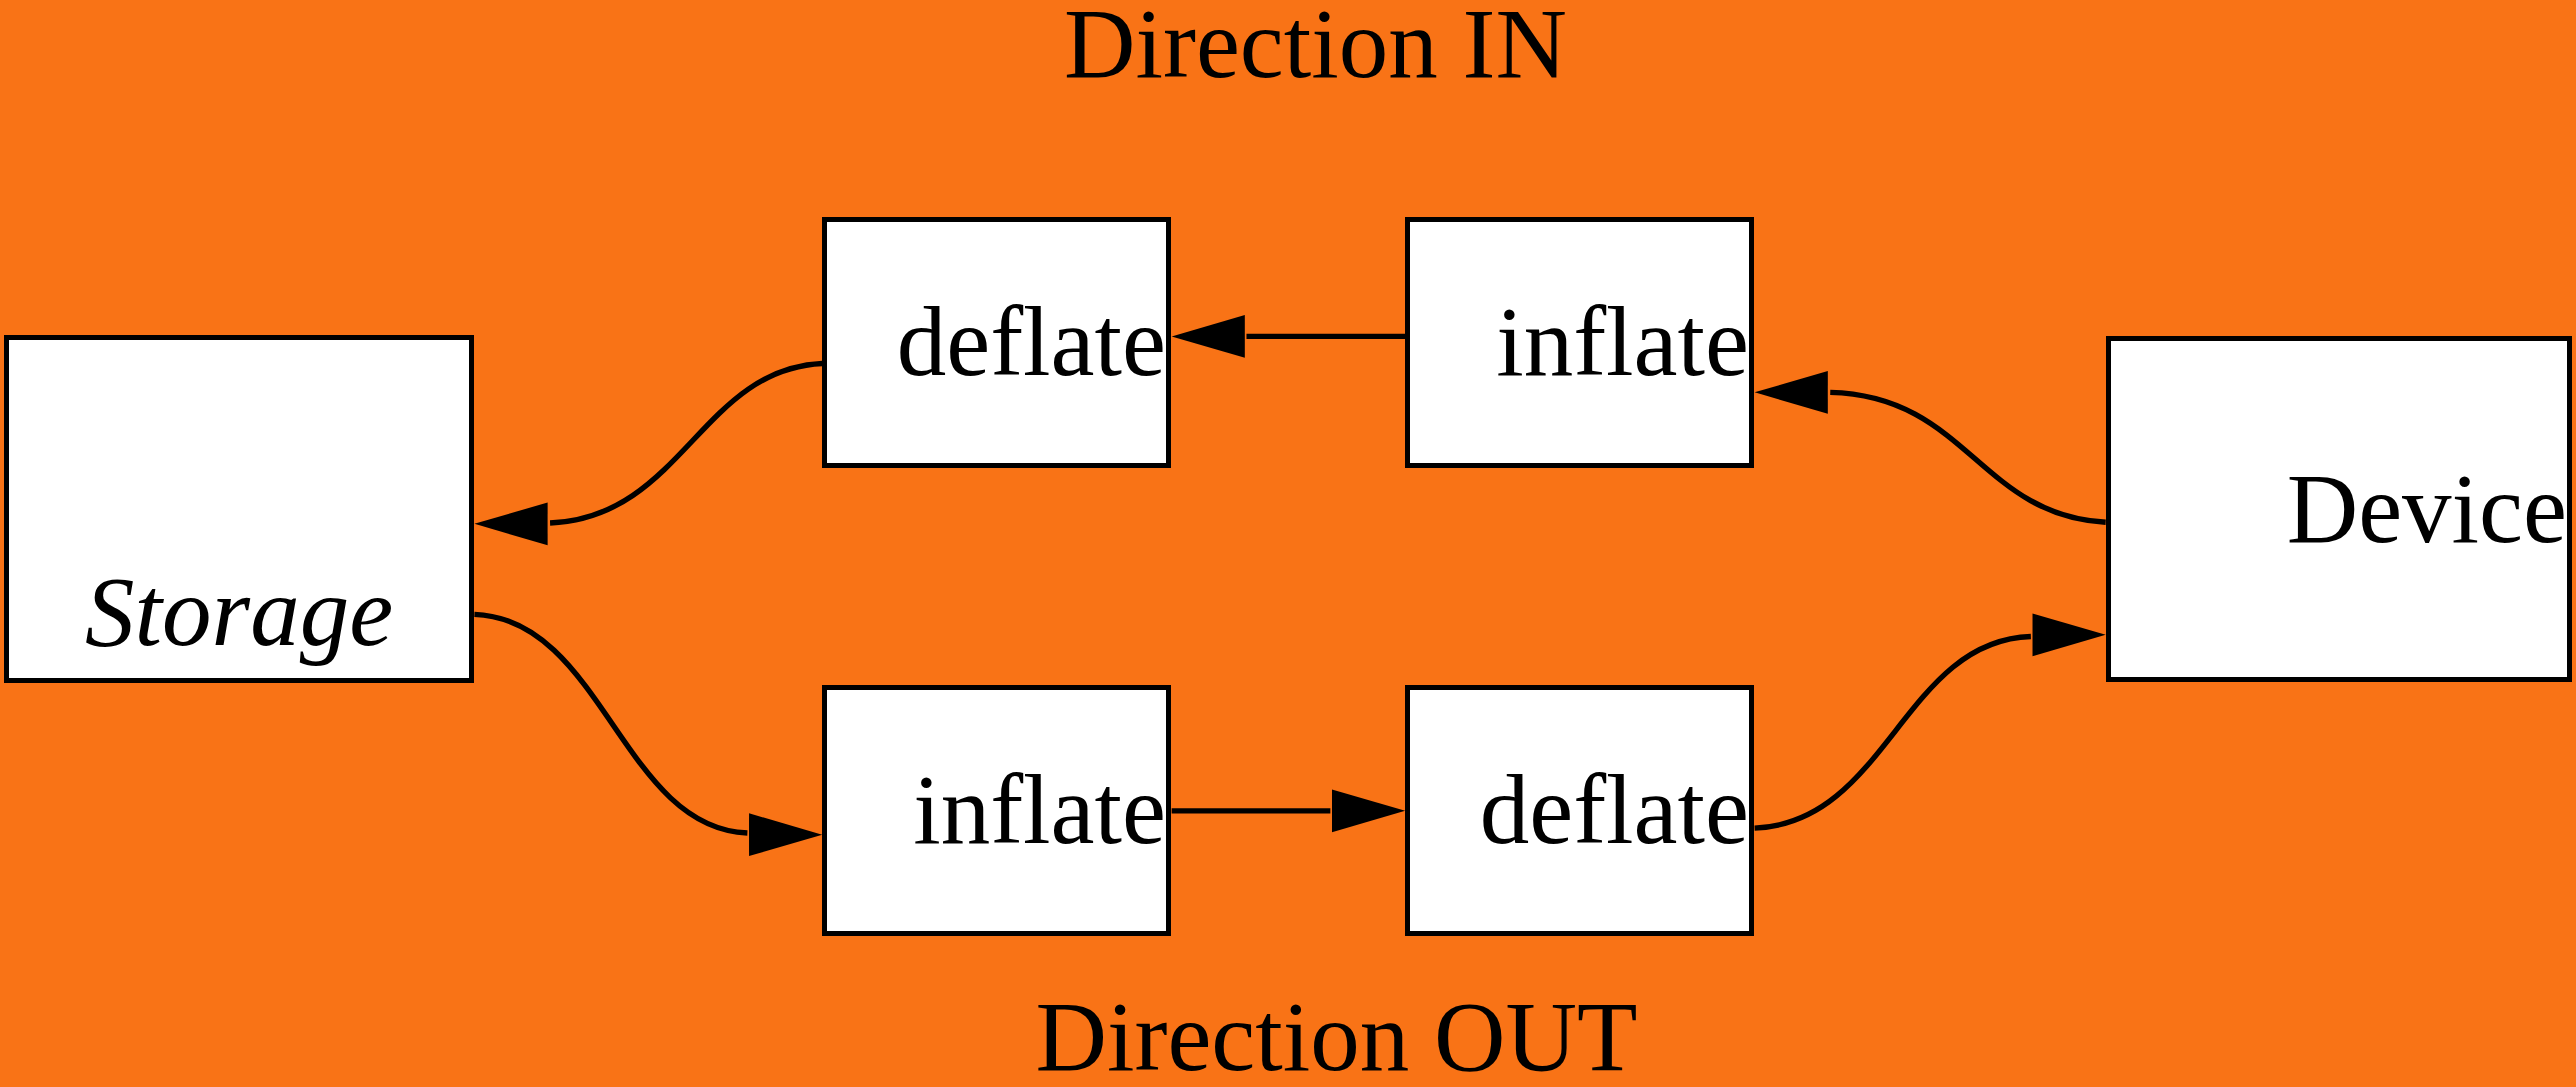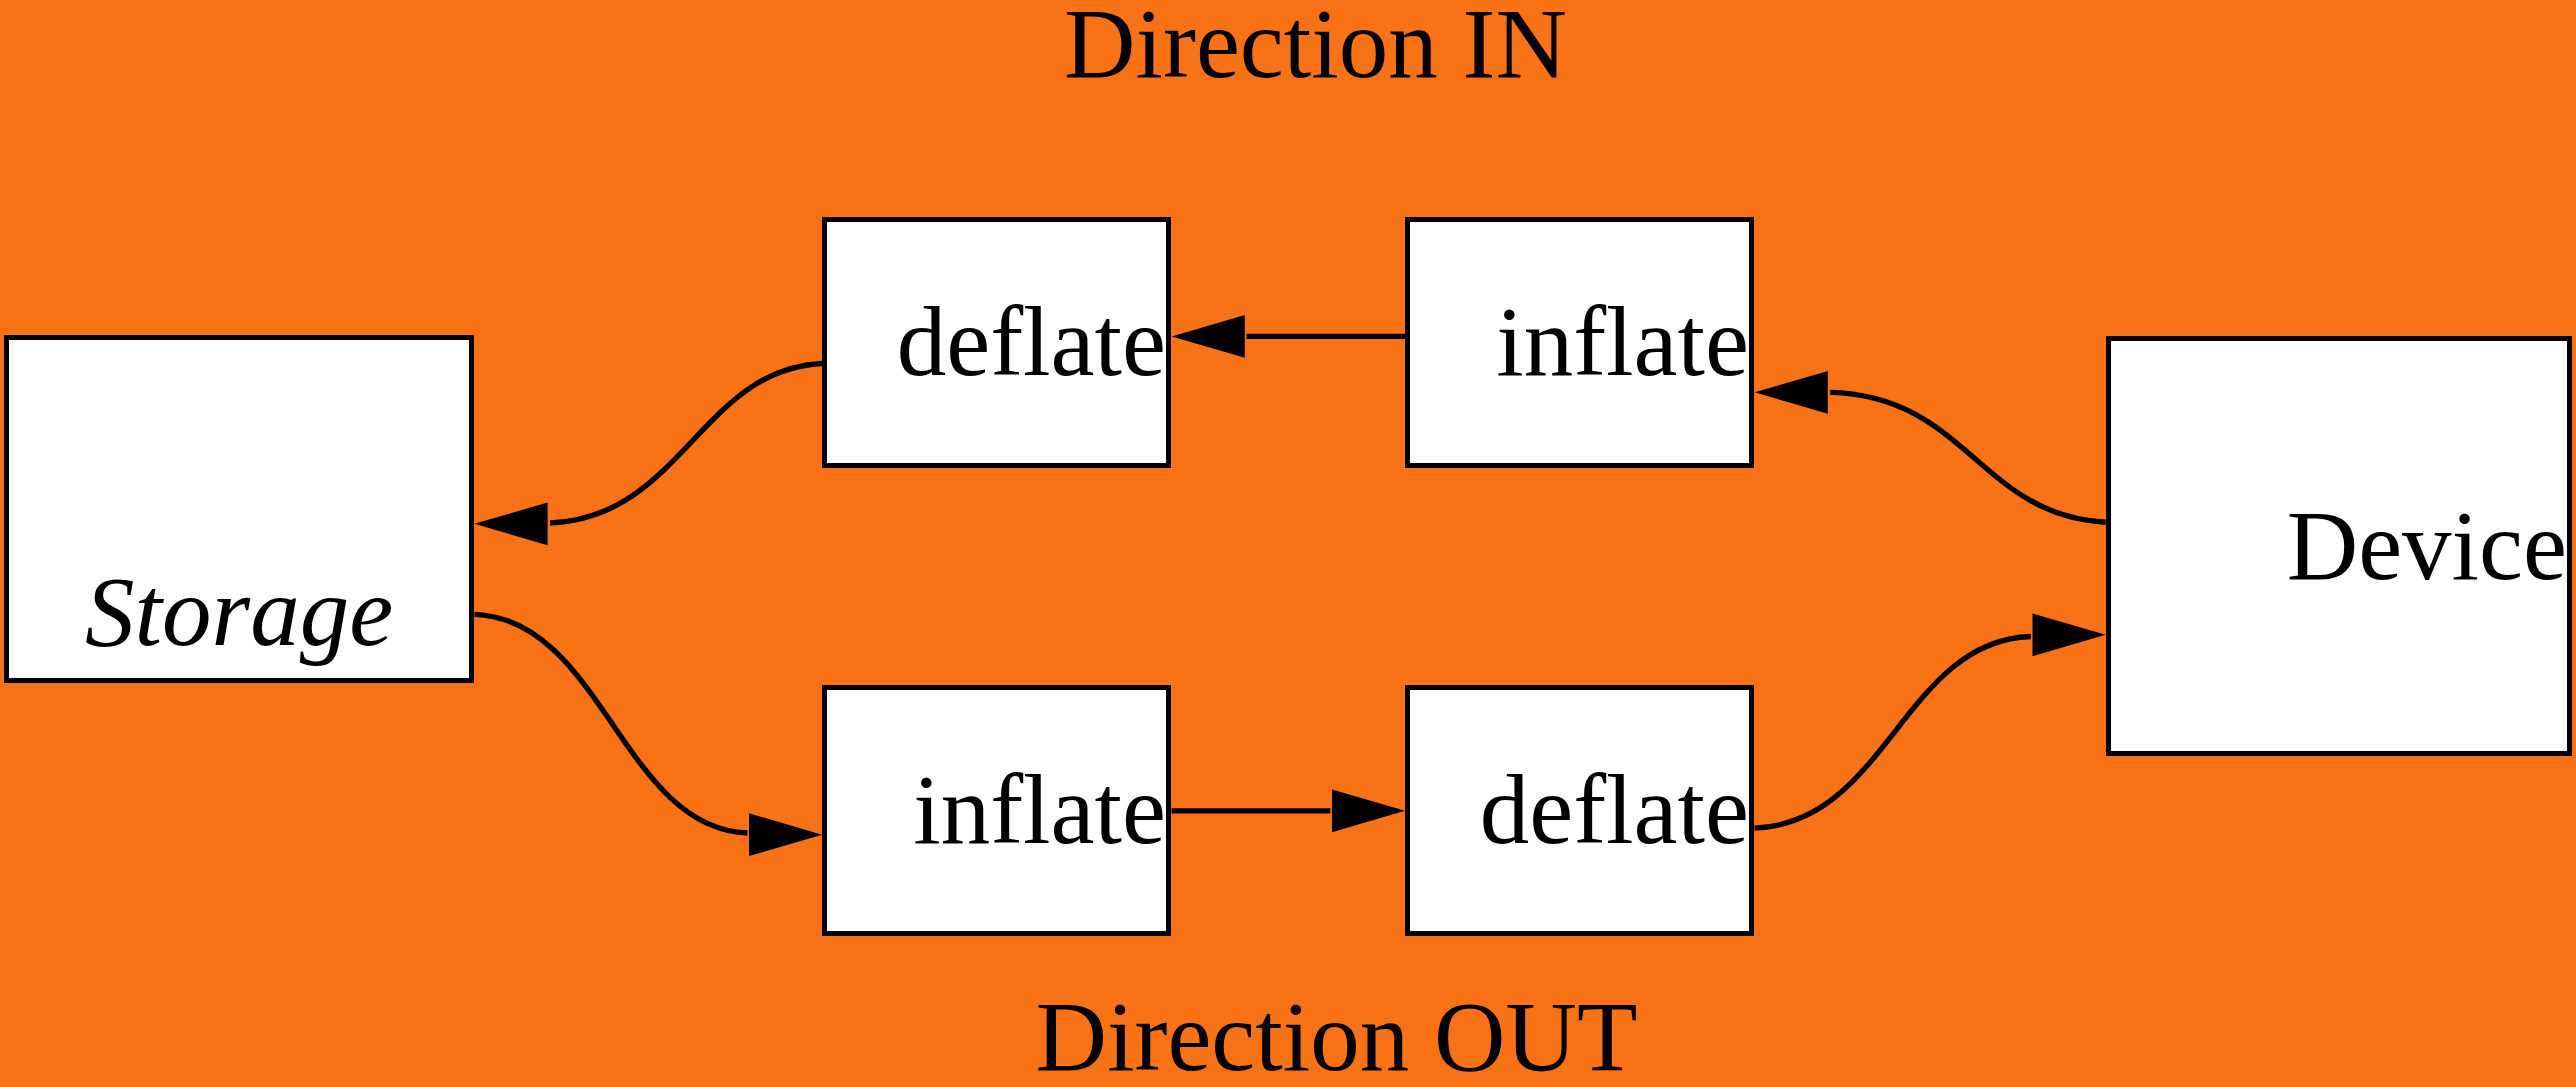--- a/index.html
+++ b/index.html
@@ -46,21 +46,21 @@
     white-space: nowrap;
   }
   .node .label-line { display: block; font-style: italic; }
   #node-storage-daemon {
     left: 4.1px; top: 335px; width: 470px; height: 348px;
     flex-direction: column;
     padding-top: 18px;
   }
   #node-deflate-top    { left: 822px; top: 217px; width: 349px; height: 251px; }
   #node-inflate-top    { left: 1405px; top: 217px; width: 349px; height: 251px; }
-  #node-device         { left: 2106px; top: 336px; width: 466px; height: 420px; }
+  #node-device         { left: 2106px; top: 336px; width: 466px; height: 346px; }
   #node-inflate-bottom { left: 822px; top: 685px; width: 349px; height: 251px; }
   #node-deflate-bottom { left: 1405px; top: 685px; width: 349px; height: 251px; }
   .flow-title {
     position: absolute;
     width: 987px;
     font-size: 99px;
     line-height: 1.1;
     text-align: center;
     white-space: nowrap;
   }

